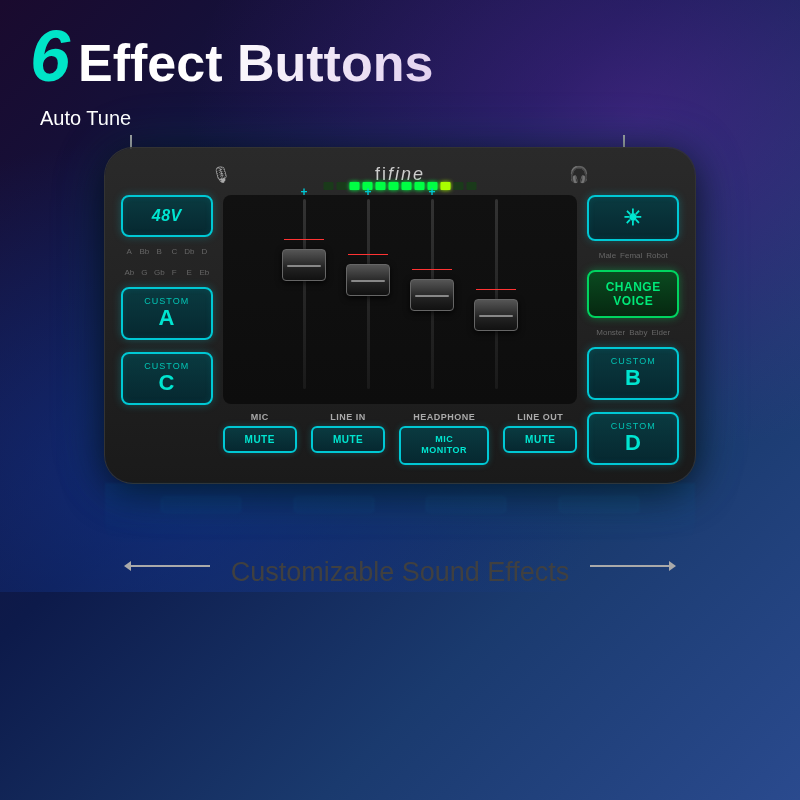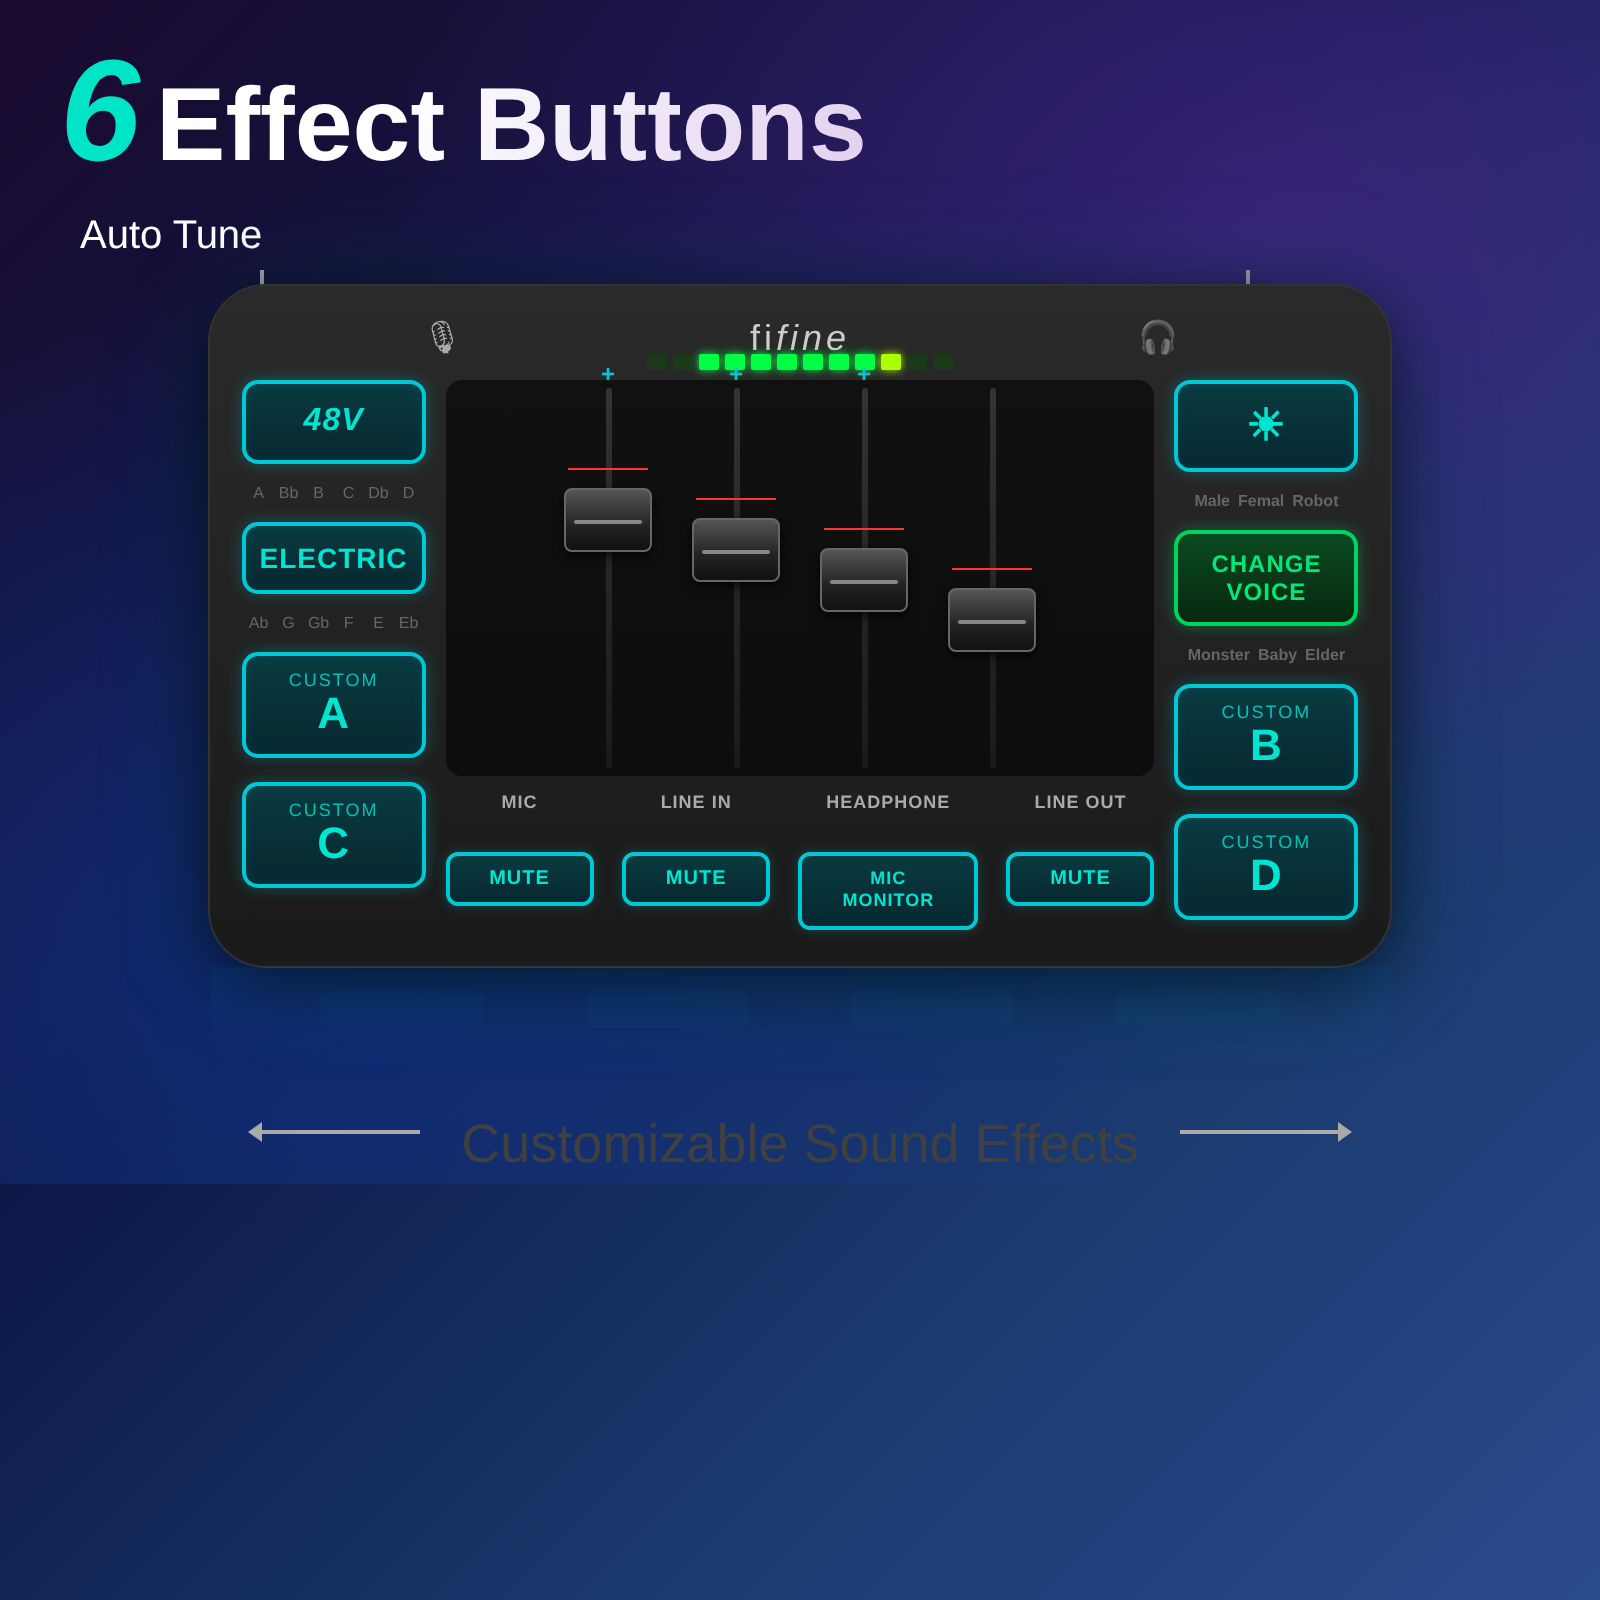--- a/index.html
+++ b/index.html
@@ -290,21 +290,20 @@
       width: 12px;
       text-align: center;
     }
 
     
     .voice-labels {
       display: flex;
       gap: 4px;
       justify-content: center;
       margin: 2px 0;
-      font-weight: bold;
     }
 
     .voice-label {
       color: #666;
       font-size: 8px;
       text-align: center;
     }
 
     
     .faders-container {
@@ -384,21 +383,21 @@
       gap: 14px;
       align-items: flex-start;
       padding: 8px 0 0 0;
       justify-content: center;
     }
 
     .mute-channel {
       display: flex;
       flex-direction: column;
       align-items: center;
-      gap: 20px;
+      gap: 4px;
     }
 
     .mute-channel-label {
       color: #aaa;
       font-size: 9px;
       text-align: center;
       font-weight: 600;
       letter-spacing: 0.5px;
     }
 
@@ -546,21 +545,20 @@
 
           <div class="note-labels">
             <span class="note-label">A</span>
             <span class="note-label">Bb</span>
             <span class="note-label">B</span>
             <span class="note-label">C</span>
             <span class="note-label">Db</span>
             <span class="note-label">D</span>
           </div>
 
-          <div class="effect-btn btn-electric">ELECTRIC</div>
 
           <div class="note-labels">
             <span class="note-label">Ab</span>
             <span class="note-label">G</span>
             <span class="note-label">Gb</span>
             <span class="note-label">F</span>
             <span class="note-label">E</span>
             <span class="note-label">Eb</span>
           </div>
 

